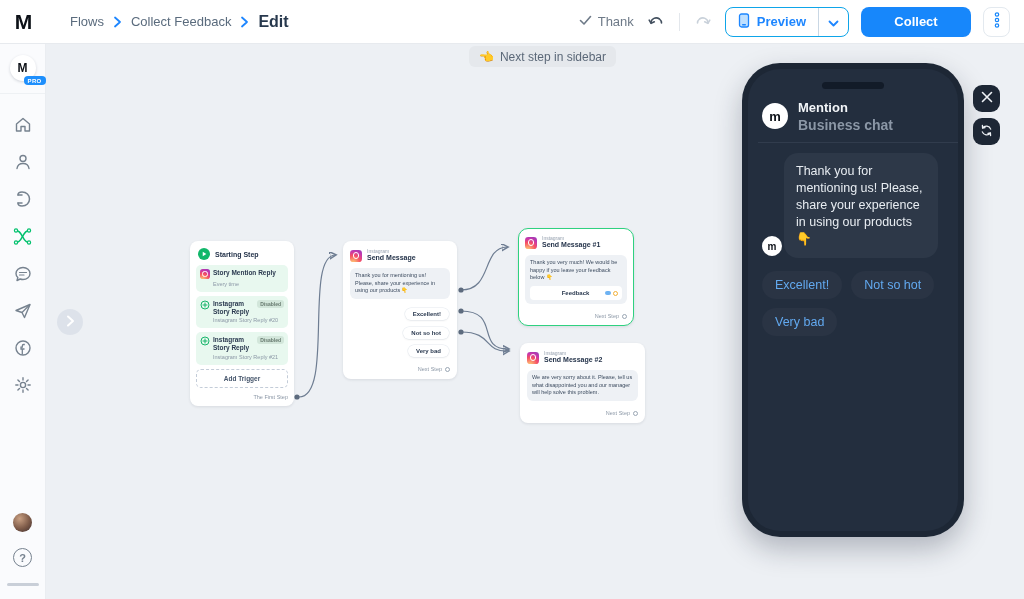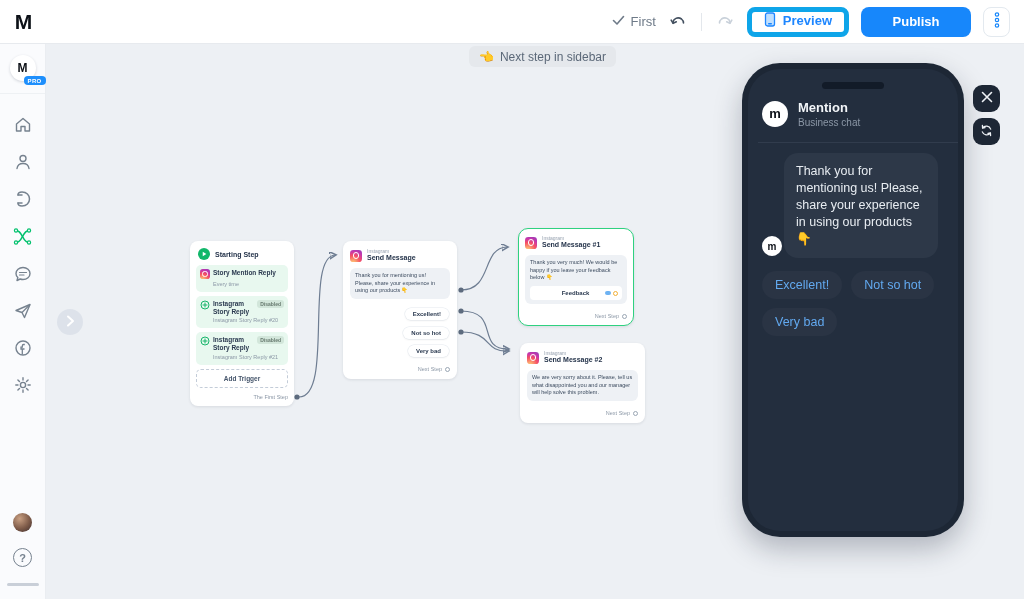--- a/index.html
+++ b/index.html
@@ -12,21 +12,21 @@
   .logo-cell { width:46px; height:43px; display:flex; align-items:center; justify-content:center; }
   .logo-m { font-weight:900; font-size:21px; color:#0c1017; letter-spacing:-1px; }
   .breadcrumb { display:flex; align-items:center; gap:9px; margin-left:24px; }
   .crumb { font-size:13px; color:#5a6b7d; }
   .crumb-sep { display:flex; align-items:center; color:#1d86ff; }
   .crumb-current { font-size:16px; font-weight:700; color:#27384d; }
   .topbar-right { margin-left:auto; display:flex; align-items:center; gap:12px; padding-right:14px; }
   .saved { display:flex; align-items:center; gap:6px; color:#6e7a88; font-size:13px; }
   .icon-btn { background:none; border:none; display:flex; align-items:center; cursor:pointer; padding:2px; }
   .tb-divider { width:1px; height:18px; background:#e3e7ec; }
-  .preview-btn { display:flex; height:30px; border:5px solid #0ea5e9; border-radius:8px; background:#fff; overflow:hidden; cursor:pointer;flex-direction:column; }
+  .preview-btn { display:flex; height:30px; border:1px solid #0ea5e9; border-radius:8px; background:#fff; overflow:hidden; cursor:pointer; }
   .preview-main { display:flex; align-items:center; gap:7px; padding:0 12px; color:#1d86ff; font-size:13px; font-weight:600; }
   .preview-caret { width:30px; display:flex; align-items:center; justify-content:center; border-left:1px solid #c9d7e4; color:#1d86ff; }
   .publish-btn { height:30px; width:110px; background:#1787fb; border:none; border-radius:8px; color:#fff;
                  font-size:13px; font-weight:600; cursor:pointer; font-family:inherit; }
   .kebab-btn { height:30px; width:27px; border:1px solid #e3e9ef; border-radius:8px; background:#fff;
                display:flex; align-items:center; justify-content:center; color:#1787fb; cursor:pointer; }
 
   
   .sidebar { position:absolute; top:44px; left:0; bottom:0; width:46px; background:#fafbfd;
              border-right:1px solid #eaedf1; display:flex; flex-direction:column; align-items:center; z-index:9; }
@@ -99,21 +99,21 @@
   
   .phone { position:absolute; left:742px; top:63px; width:222px; height:474px; background:#1d2735;
            border-radius:38px; box-shadow:0 12px 28px rgba(20,30,50,.28); z-index:6; }
   .phone-screen { position:absolute; inset:6px; background:#232e3e; border-radius:32px; overflow:hidden; }
   .notch { position:absolute; top:13px; left:50%; transform:translateX(-50%); width:62px; height:7px;
            border-radius:4px; background:#121b28; }
   .ph-header { position:absolute; top:31px; left:14px; right:14px; display:flex; align-items:center; gap:10px; }
   .ph-avatar { width:26px; height:26px; border-radius:50%; background:#fff; color:#0c1017; font-weight:900;
                font-size:13px; display:flex; align-items:center; justify-content:center; flex:none; }
   .ph-name { font-size:13px; font-weight:600; color:#f2f5f8; line-height:1.3; }
-  .ph-sub { font-size:10px; color:#8b97a6; }
+  .ph-sub { font-size:14px; color:#8b97a6;font-weight:bold; }
   .ph-divider { position:absolute; top:73px; left:10px; right:0; height:1px; background:#313c4d; }
   .ph-body { position:absolute; top:84px; left:14px; right:14px; }
   .bubble-row { display:flex; align-items:flex-end; gap:2px; }
   .mini-avatar { width:20px; height:20px; border-radius:50%; background:#fff; color:#0c1017; font-weight:900;
                  font-size:10px; display:flex; align-items:center; justify-content:center; flex:none; margin-bottom:2px; }
   .ph-bubble { background:#2d3848; color:#e8edf2; border-radius:14px; padding:10px 12px; font-size:12.5px;
                line-height:1.36; max-width:154px; }
   .qr-wrap { display:flex; flex-wrap:wrap; gap:9px; margin-top:13px; }
   .qr-pill { background:#2a3444; color:#62a9f0; font-size:12.5px; padding:7px 13px; border-radius:17px; cursor:pointer; }
   .ph-side-btn { position:absolute; width:27px; height:27px; border-radius:9px; background:#1d2735; color:#eef2f6;
@@ -123,28 +123,43 @@
 </style>
 </head>
 <body>
 
 <div class="app">
 
   <header class="topbar">
     <div class="logo-cell">
       <span class="logo-m">M</span>
     </div>
+    <nav class="breadcrumb">
+      <span class="crumb">Flows</span>
+      <span class="crumb-sep">
+        <svg width="9" height="12" viewBox="0 0 9 12">
+            <path d="M2 1.5 L7 6 L2 10.5" fill="none" stroke="#1d86ff" stroke-width="1.8" stroke-linecap="round" stroke-linejoin="round"></path>
+          </svg>
+      </span>
+      <span class="crumb">Collect Feedback</span>
+      <span class="crumb-sep">
+        <svg width="9" height="12" viewBox="0 0 9 12">
+            <path d="M2 1.5 L7 6 L2 10.5" fill="none" stroke="#1d86ff" stroke-width="1.8" stroke-linecap="round" stroke-linejoin="round"></path>
+          </svg>
+      </span>
+      <span class="crumb-current">Edit</span>
+    </nav>
     <div class="topbar-right">
       <div class="saved">
         <span>
           <svg width="13" height="11" viewBox="0 0 13 11">
               <path d="M1.5 5.5 L5 9 L11.5 1.5" fill="none" stroke="#6e7a88" stroke-width="1.6" stroke-linecap="round" stroke-linejoin="round"></path>
             </svg>
         </span>
-        <span>First</span>
+        <span>Thank</span>
       </div>
       <button class="icon-btn">
         <span>
           <svg width="17" height="15" viewBox="0 0 17 15">
               <path d="M3 10 C3 5.5 8 3.5 11.5 6 C13 7.2 13.5 8.5 13.5 10" fill="none" stroke="#43505f" stroke-width="1.6" stroke-linecap="round"></path>
               <path d="M1.2 7.2 L3.1 10.4 L6.3 8.8" fill="none" stroke="#43505f" stroke-width="1.6" stroke-linecap="round" stroke-linejoin="round"></path>
             </svg>
         </span>
       </button>
       <span class="tb-divider"></span>
@@ -167,21 +182,21 @@
           <span>Preview</span>
         </div>
         <div class="preview-caret">
           <span>
             <svg width="11" height="7" viewBox="0 0 11 7">
                 <path d="M1.5 1.5 L5.5 5.5 L9.5 1.5" fill="none" stroke="#1d86ff" stroke-width="1.8" stroke-linecap="round" stroke-linejoin="round"></path>
               </svg>
           </span>
         </div>
       </div>
-      <button class="publish-btn">Publish</button>
+      <button class="publish-btn">Collect</button>
       <button class="kebab-btn">
         <span>
           <svg width="6" height="16" viewBox="0 0 6 16">
               <circle cx="3" cy="2.5" r="1.7" fill="none" stroke="#1787fb" stroke-width="1.2"></circle>
               <circle cx="3" cy="8" r="1.7" fill="none" stroke="#1787fb" stroke-width="1.2"></circle>
               <circle cx="3" cy="13.5" r="1.7" fill="none" stroke="#1787fb" stroke-width="1.2"></circle>
             </svg>
         </span>
       </button>
     </div>

